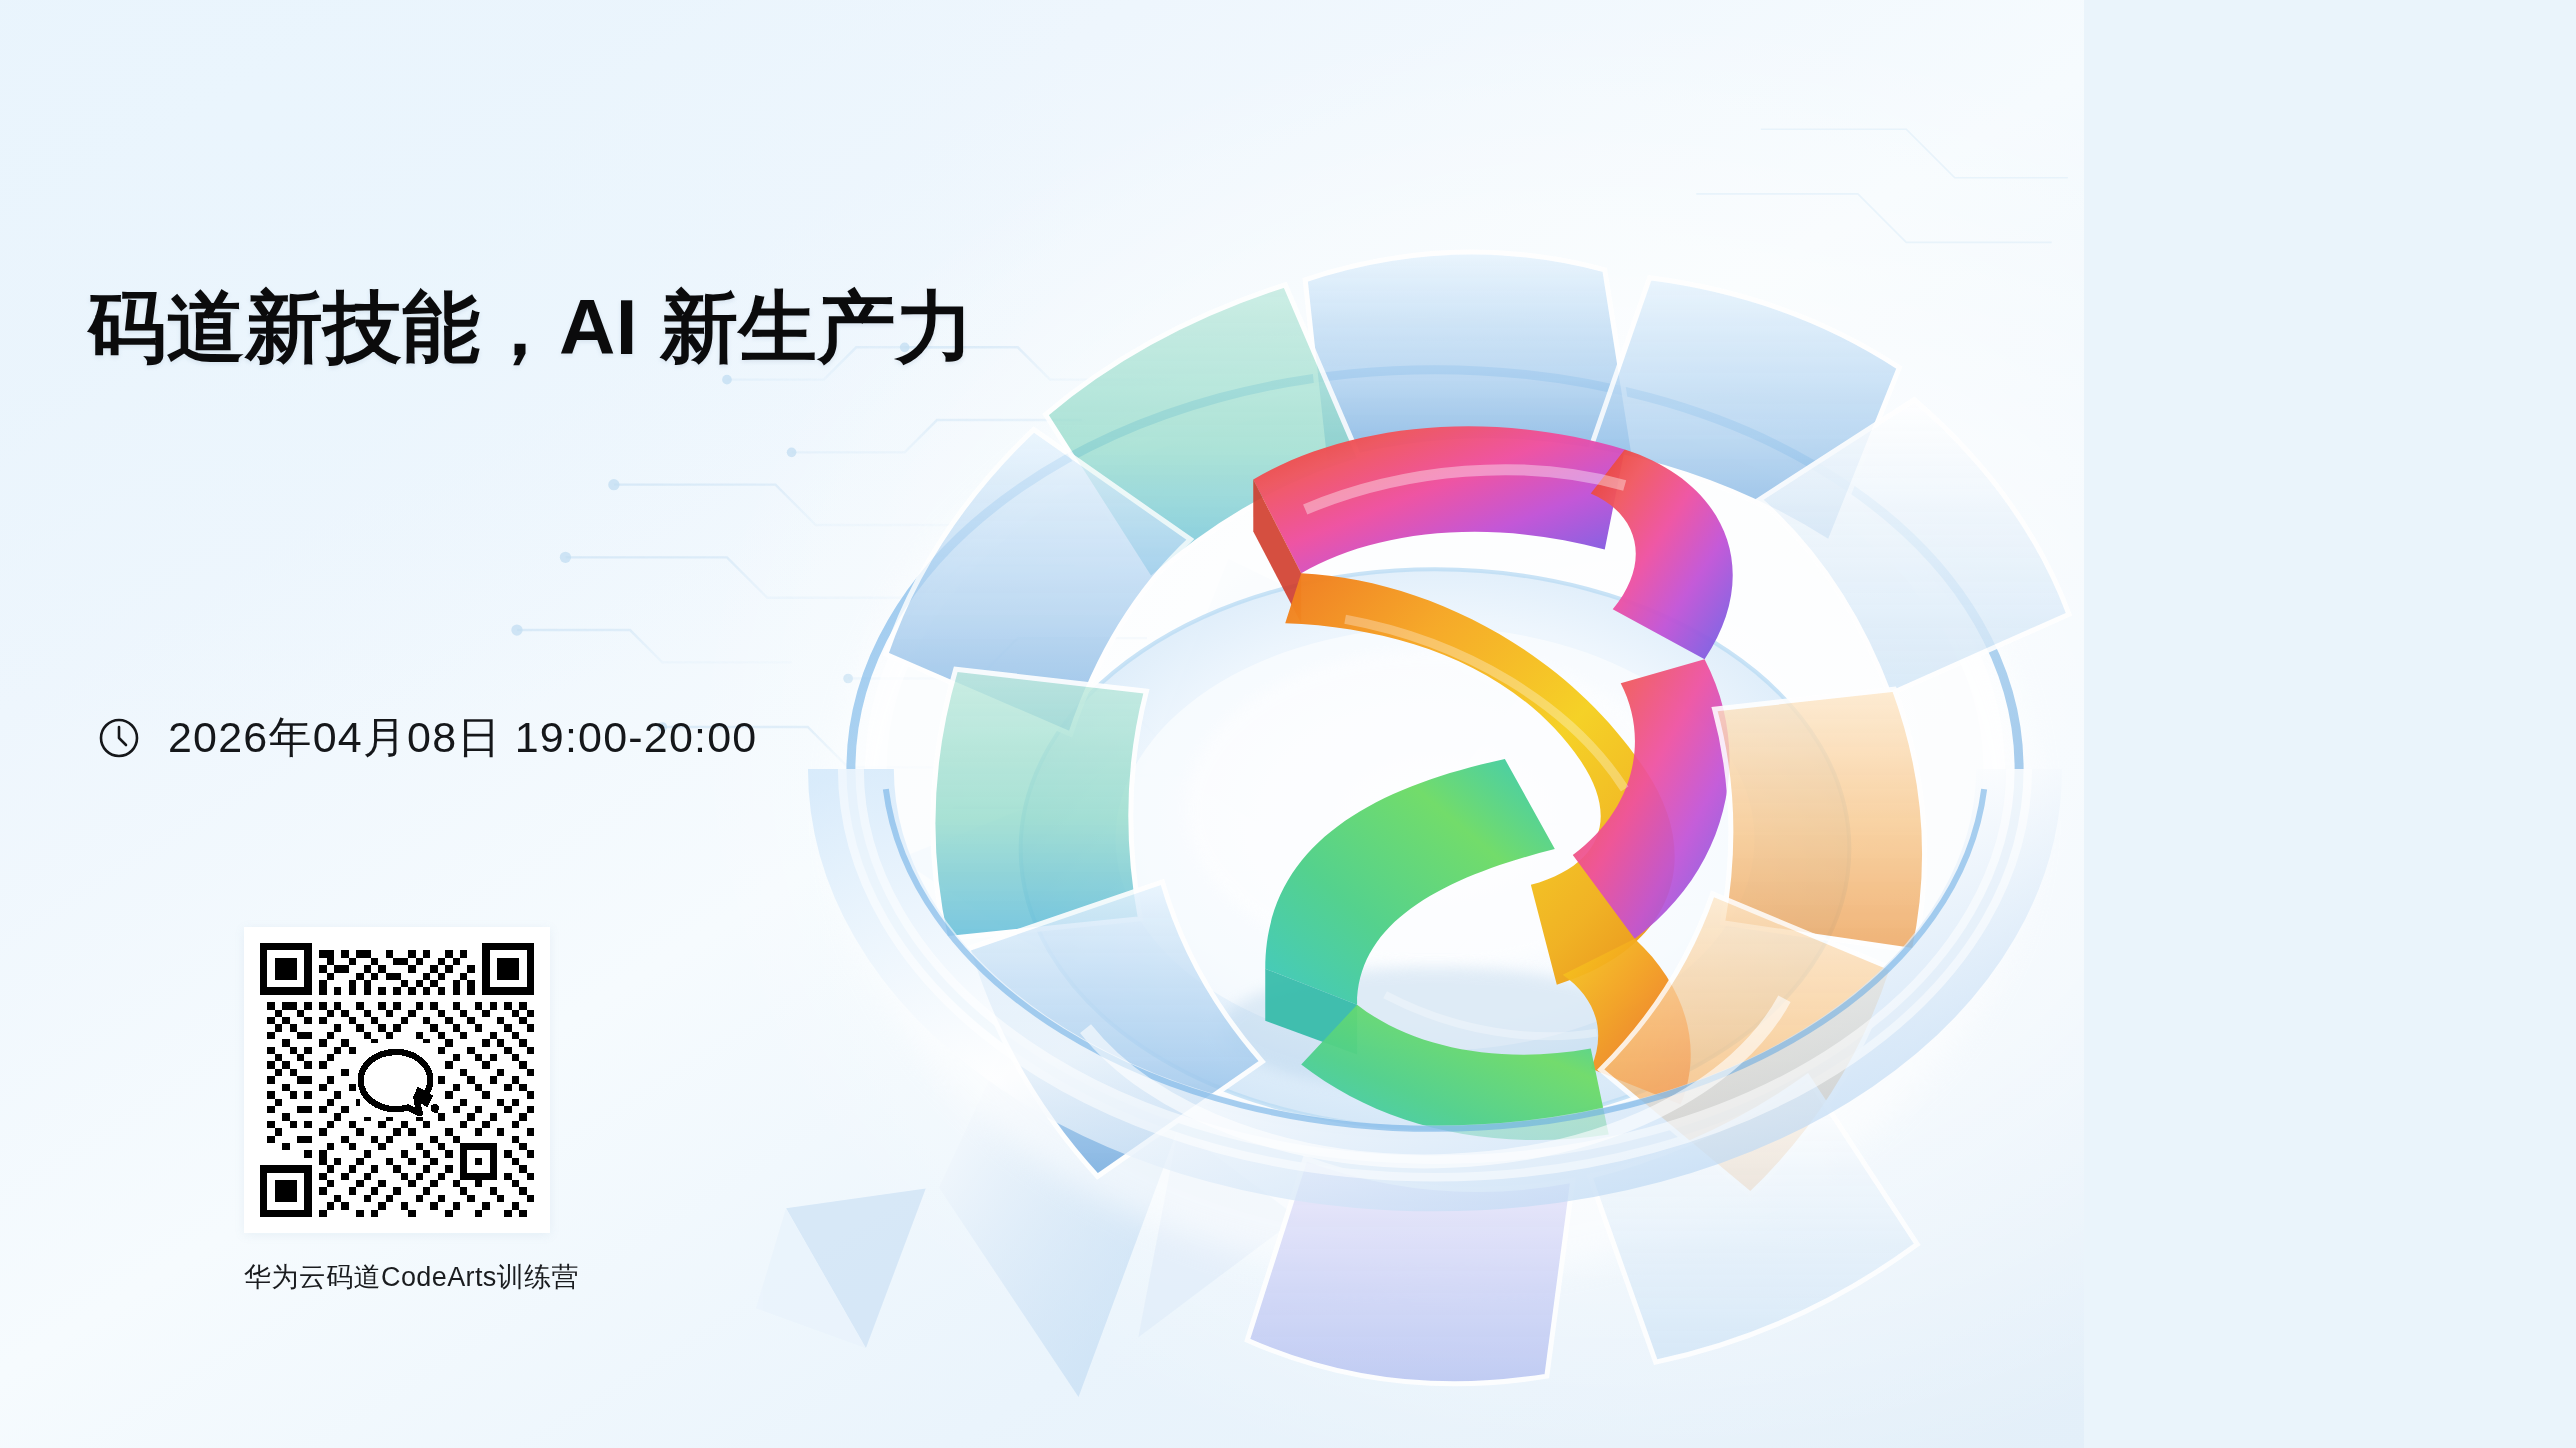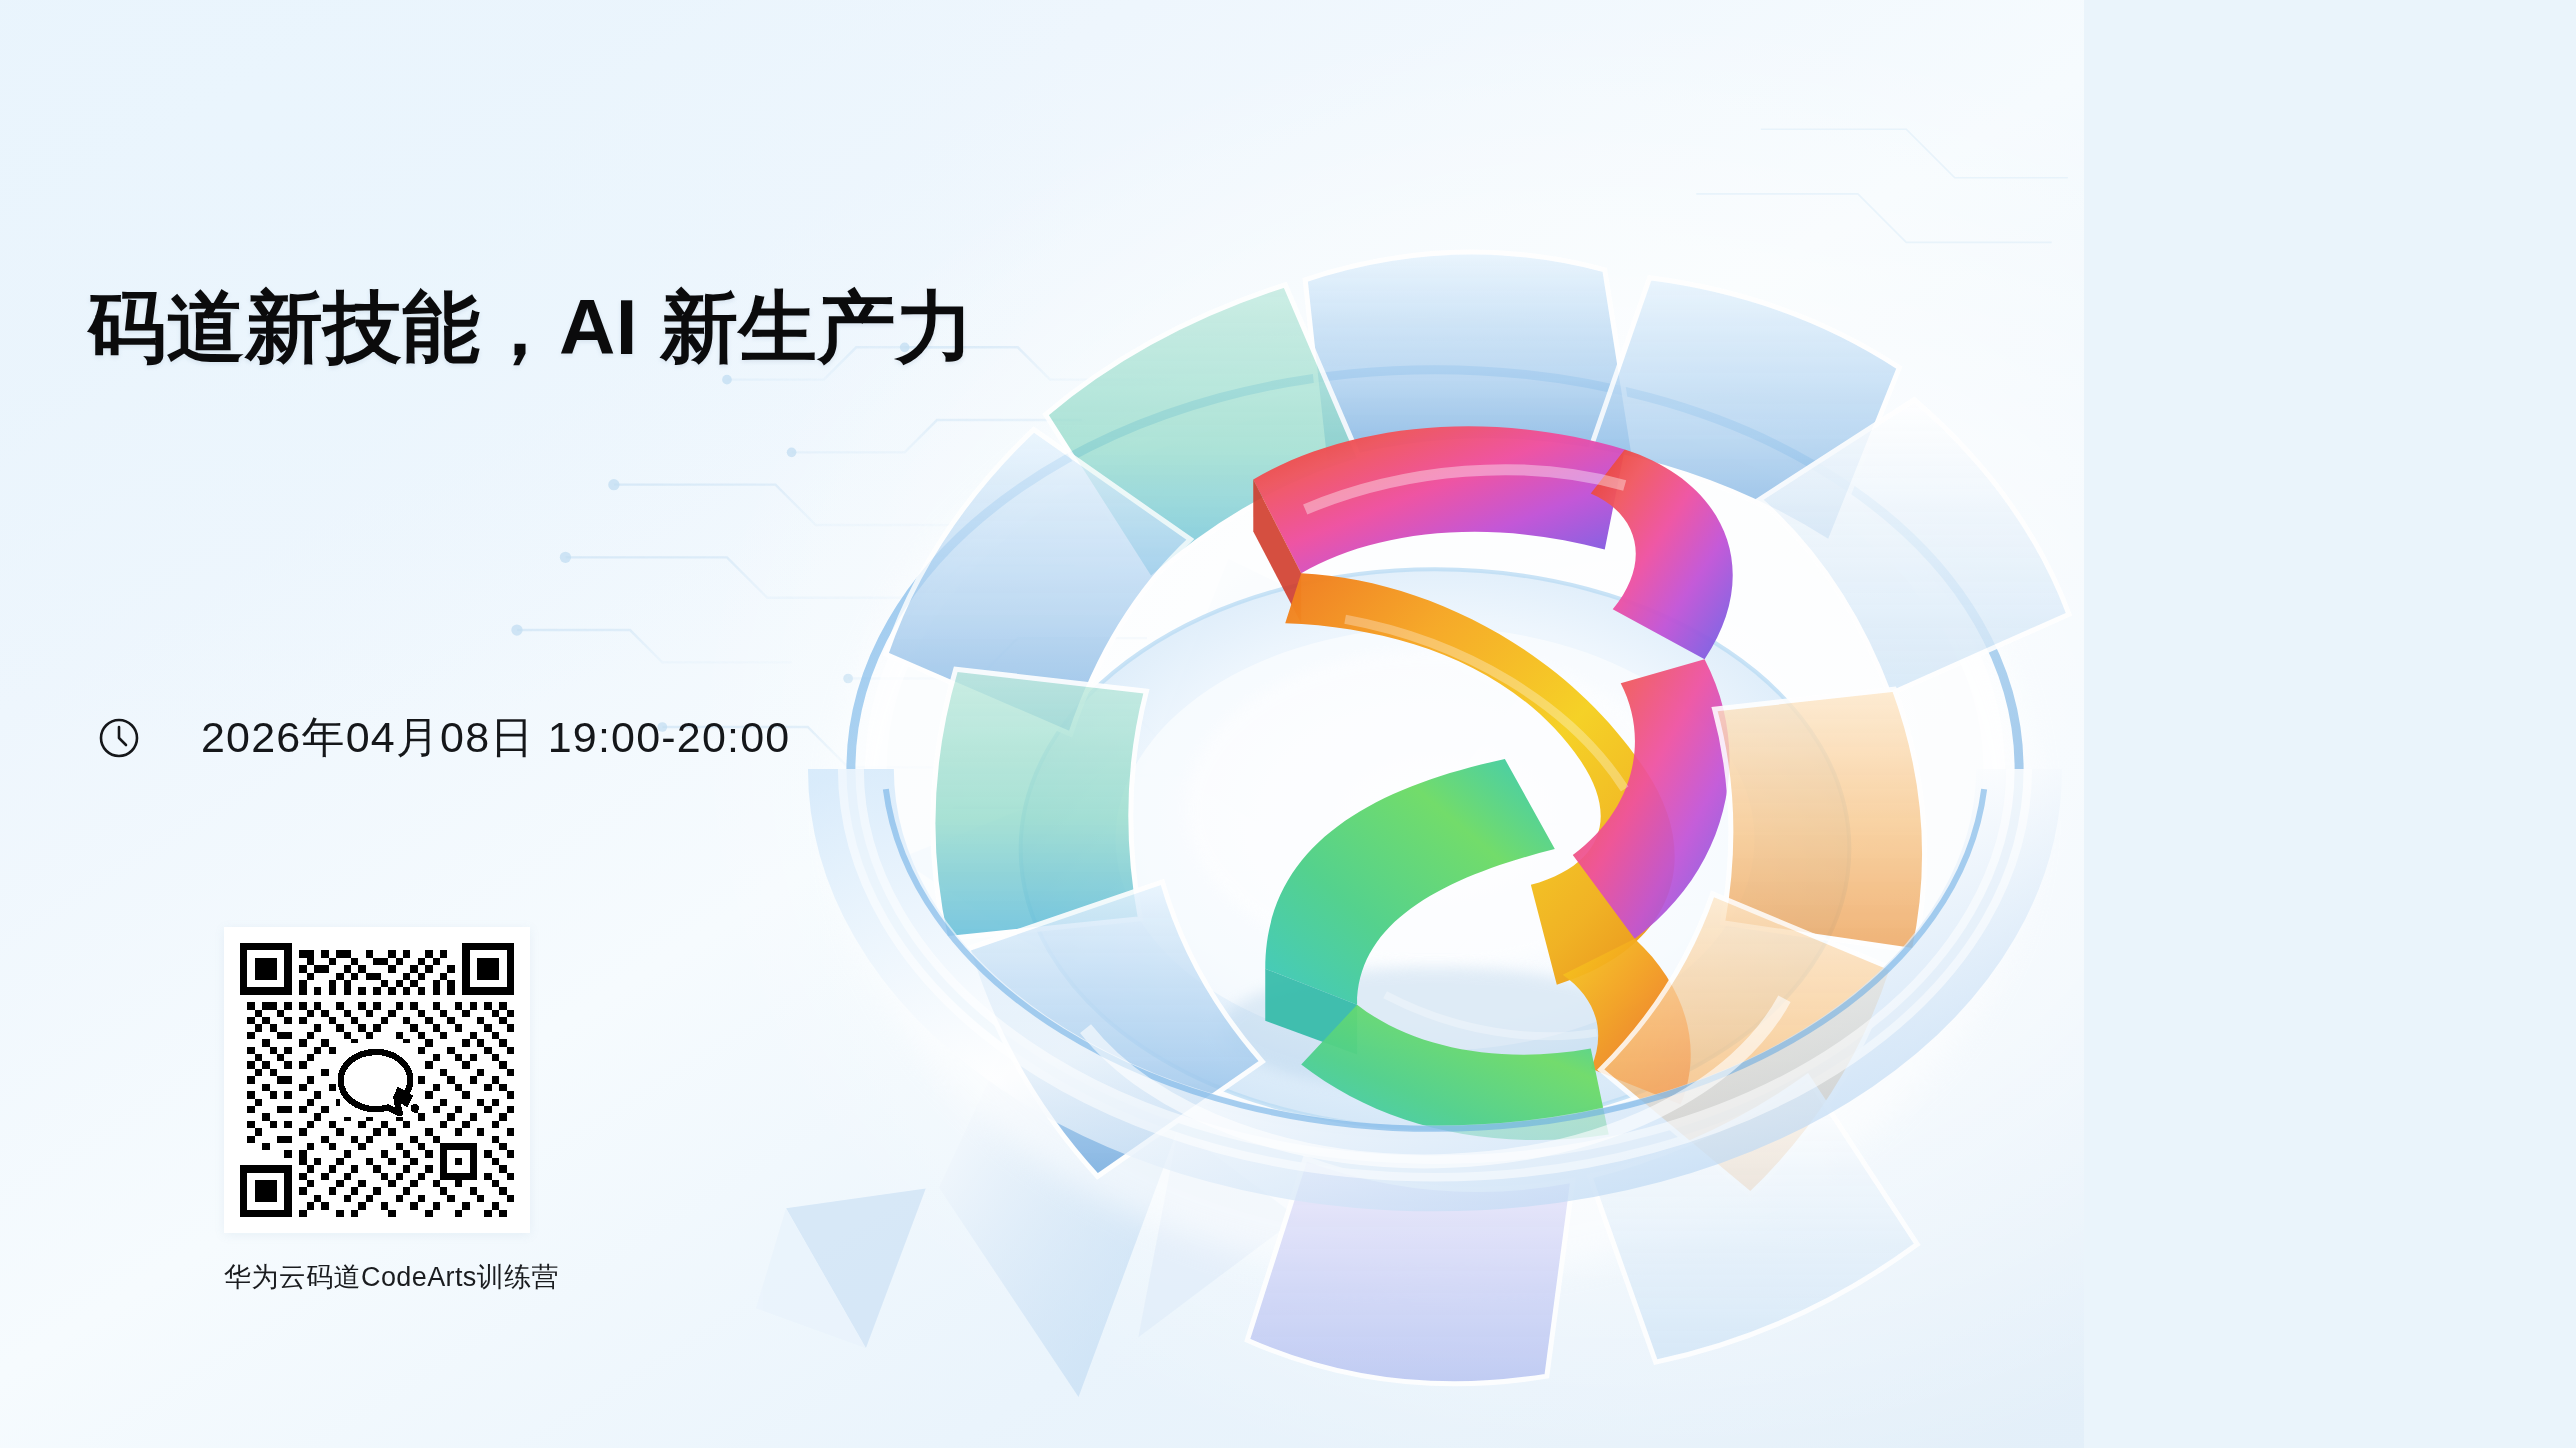--- a/index.html
+++ b/index.html
@@ -35,25 +35,24 @@
 
   .meta{position:absolute;left:96px;top:709px;}
   .meta-row{display:flex;align-items:center;margin-bottom:44px;}
   .meta-icon{
     width:46px;height:46px;flex:0 0 46px;margin-right:26px;
     display:flex;align-items:center;justify-content:center;
   }
   .meta-text{
     font-size:43px;color:#15171a;letter-spacing:1.2px;white-space:nowrap;
     font-weight:400;
-    margin-left:33px;
   }
 
   
-  .qr-wrap{position:absolute;left:224px;top:927px;}
+  .qr-wrap{position:absolute;left:244px;top:927px;}
   .qr-card{
     width:306px;height:306px;background:#ffffff;padding:16px;
     box-sizing:border-box;box-shadow:0 2px 10px rgba(110,145,180,.10);
   }
   .qr-canvas{width:274px;height:274px;display:block;}
   .qr-caption{
     margin-top:26px;width:306px;text-align:center;
     font-size:27px;color:#1a1c1f;letter-spacing:0.4px;white-space:nowrap;
   }
 

